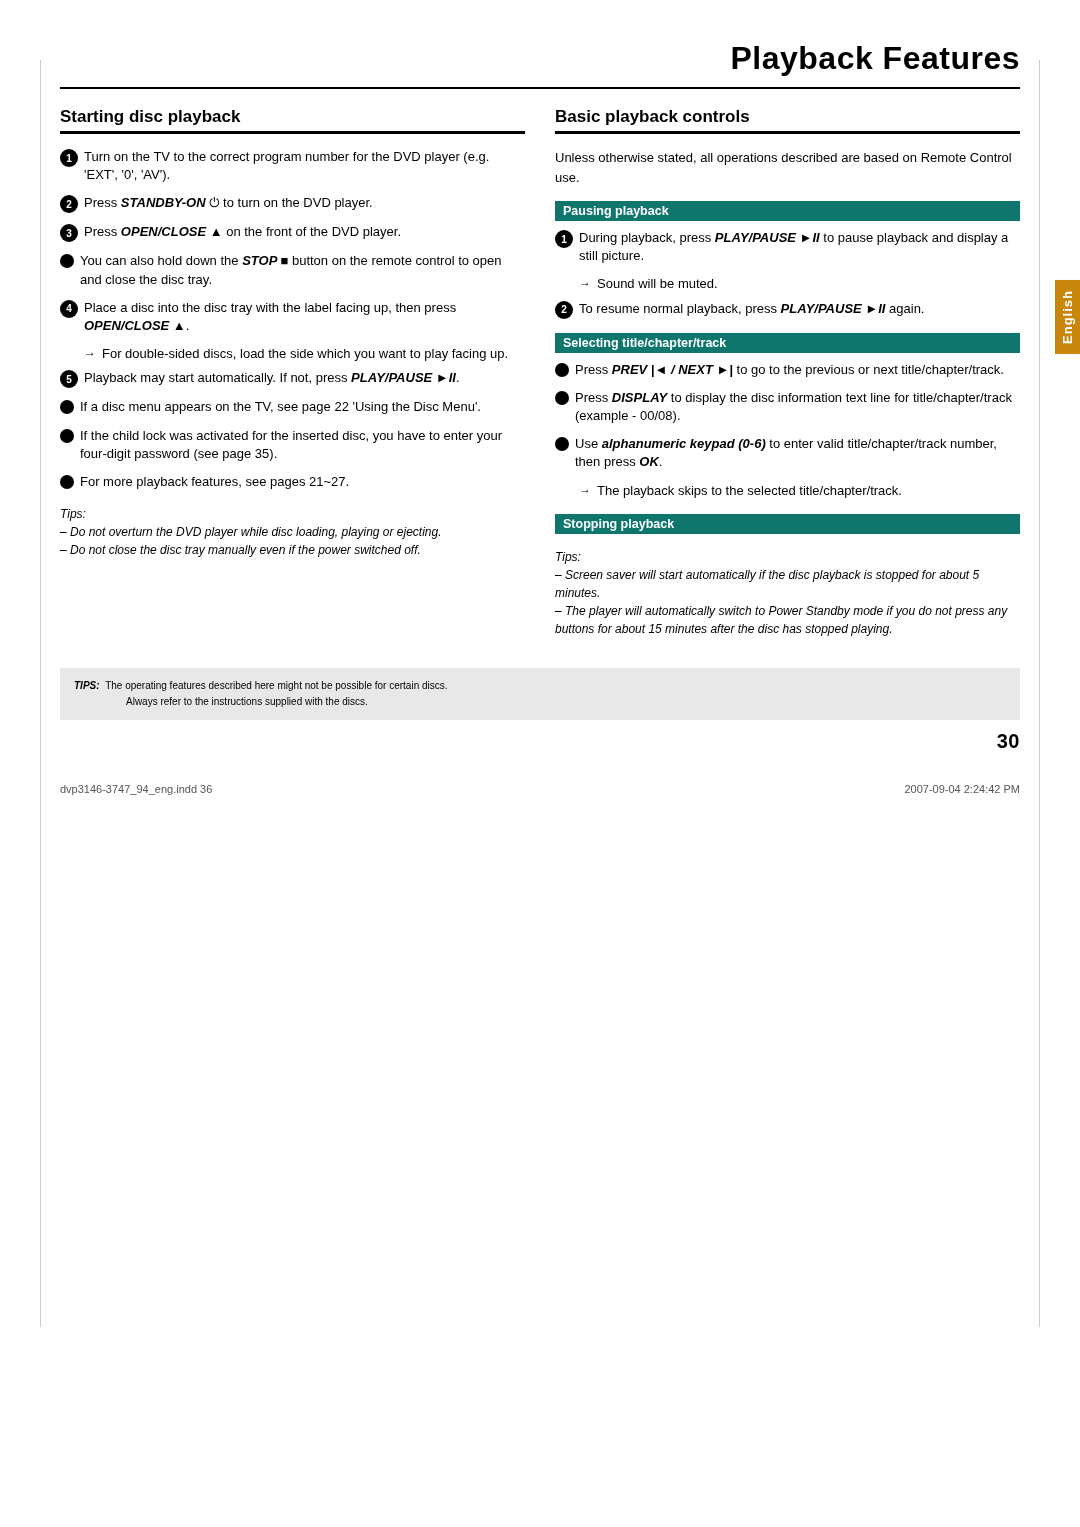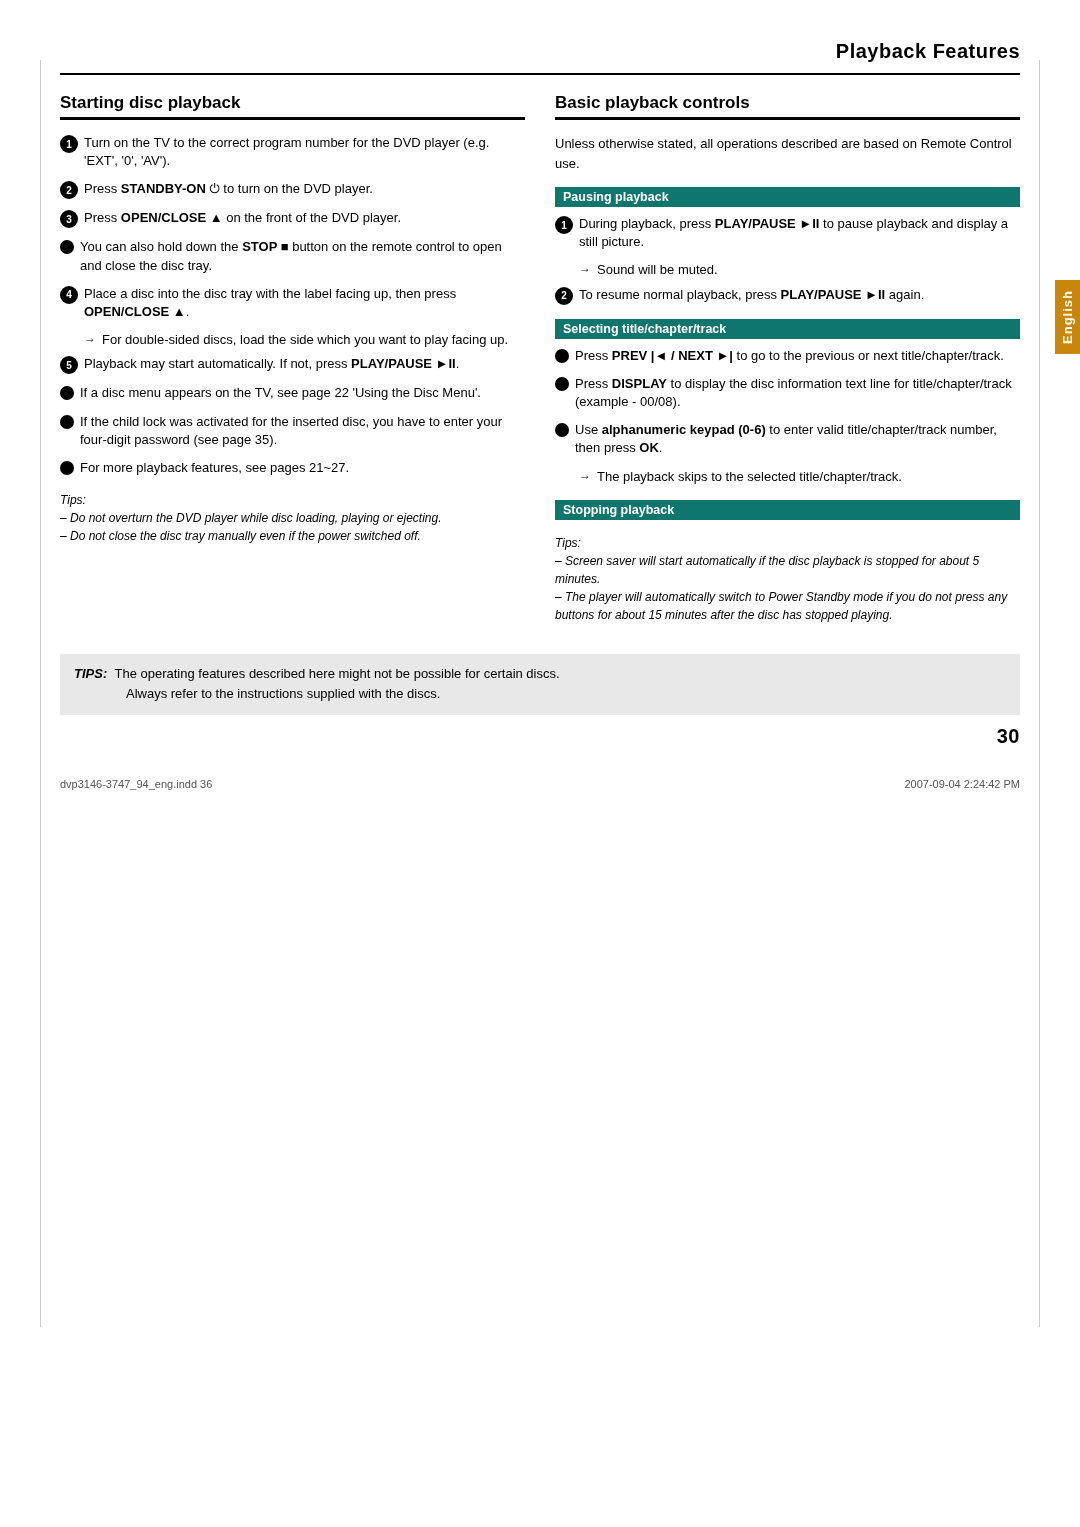--- a/index.html
+++ b/index.html
@@ -19,21 +19,21 @@
       padding: 0;
       position: relative;
     }
 
     
     .page-title-bar {
       text-align: right;
       padding: 40px 60px 10px 60px;
     }
     .page-title {
-      font-size: 20px;
+      font-size: 32px;
       font-weight: bold;
       color: #000;
       letter-spacing: 0.5px;
     }
 
     
     .title-rule {
       border: none;
       border-top: 2px solid #000;
       margin: 0 60px 0 60px;
@@ -101,20 +101,21 @@
       font-size: 8px;
       flex-shrink: 0;
       margin-top: 2px;
     }
     .item-text {
       flex: 1;
       line-height: 1.4;
     }
     .item-text b {
       font-weight: bold;
+      font-style: italic;
     }
 
     
     .sub-item {
       display: flex;
       align-items: flex-start;
       margin-left: 24px;
       margin-top: 4px;
       margin-bottom: 6px;
       gap: 6px;
@@ -166,21 +167,21 @@
       transform: rotate(180deg);
       padding: 10px 5px;
       letter-spacing: 1px;
     }
 
     
     .bottom-tips {
       margin: 30px 60px 0 60px;
       background: #e8e8e8;
       padding: 10px 14px;
-      font-size: 13px;
+      font-size: 10px;
       line-height: 1.6;
     }
     .bottom-tips b {
       font-style: italic;
     }
 
     
     .page-footer {
       display: flex;
       justify-content: space-between;

